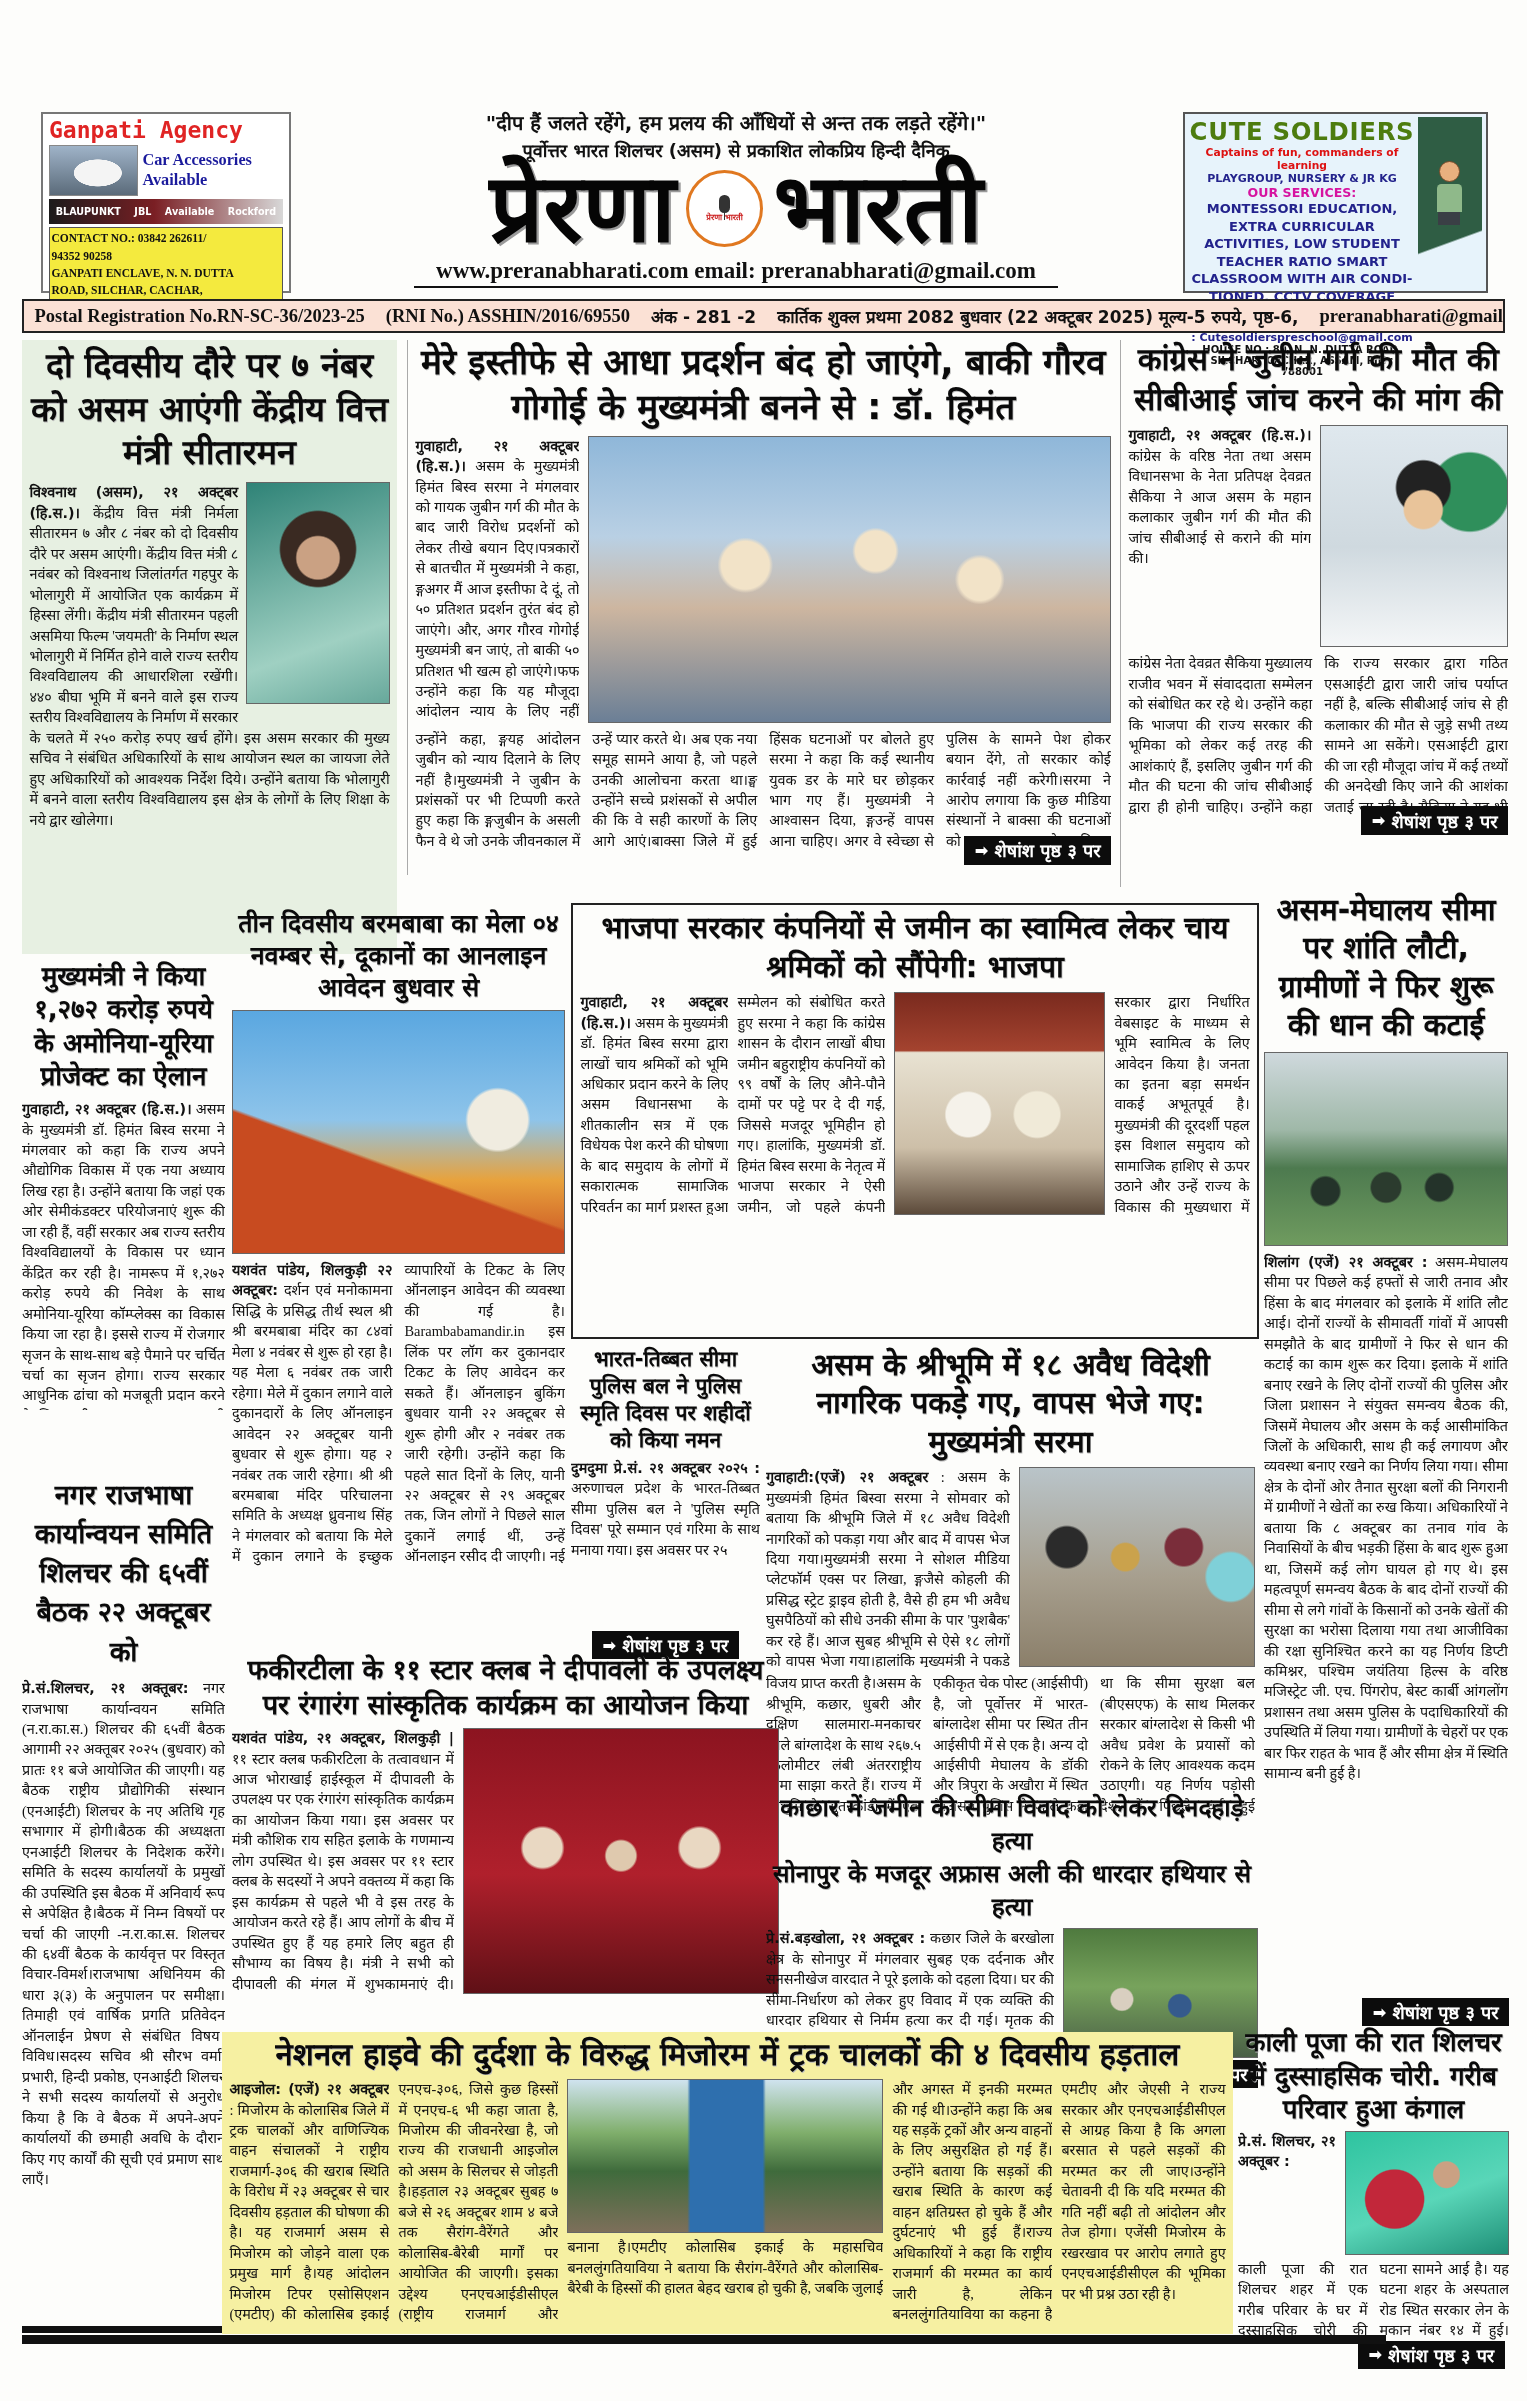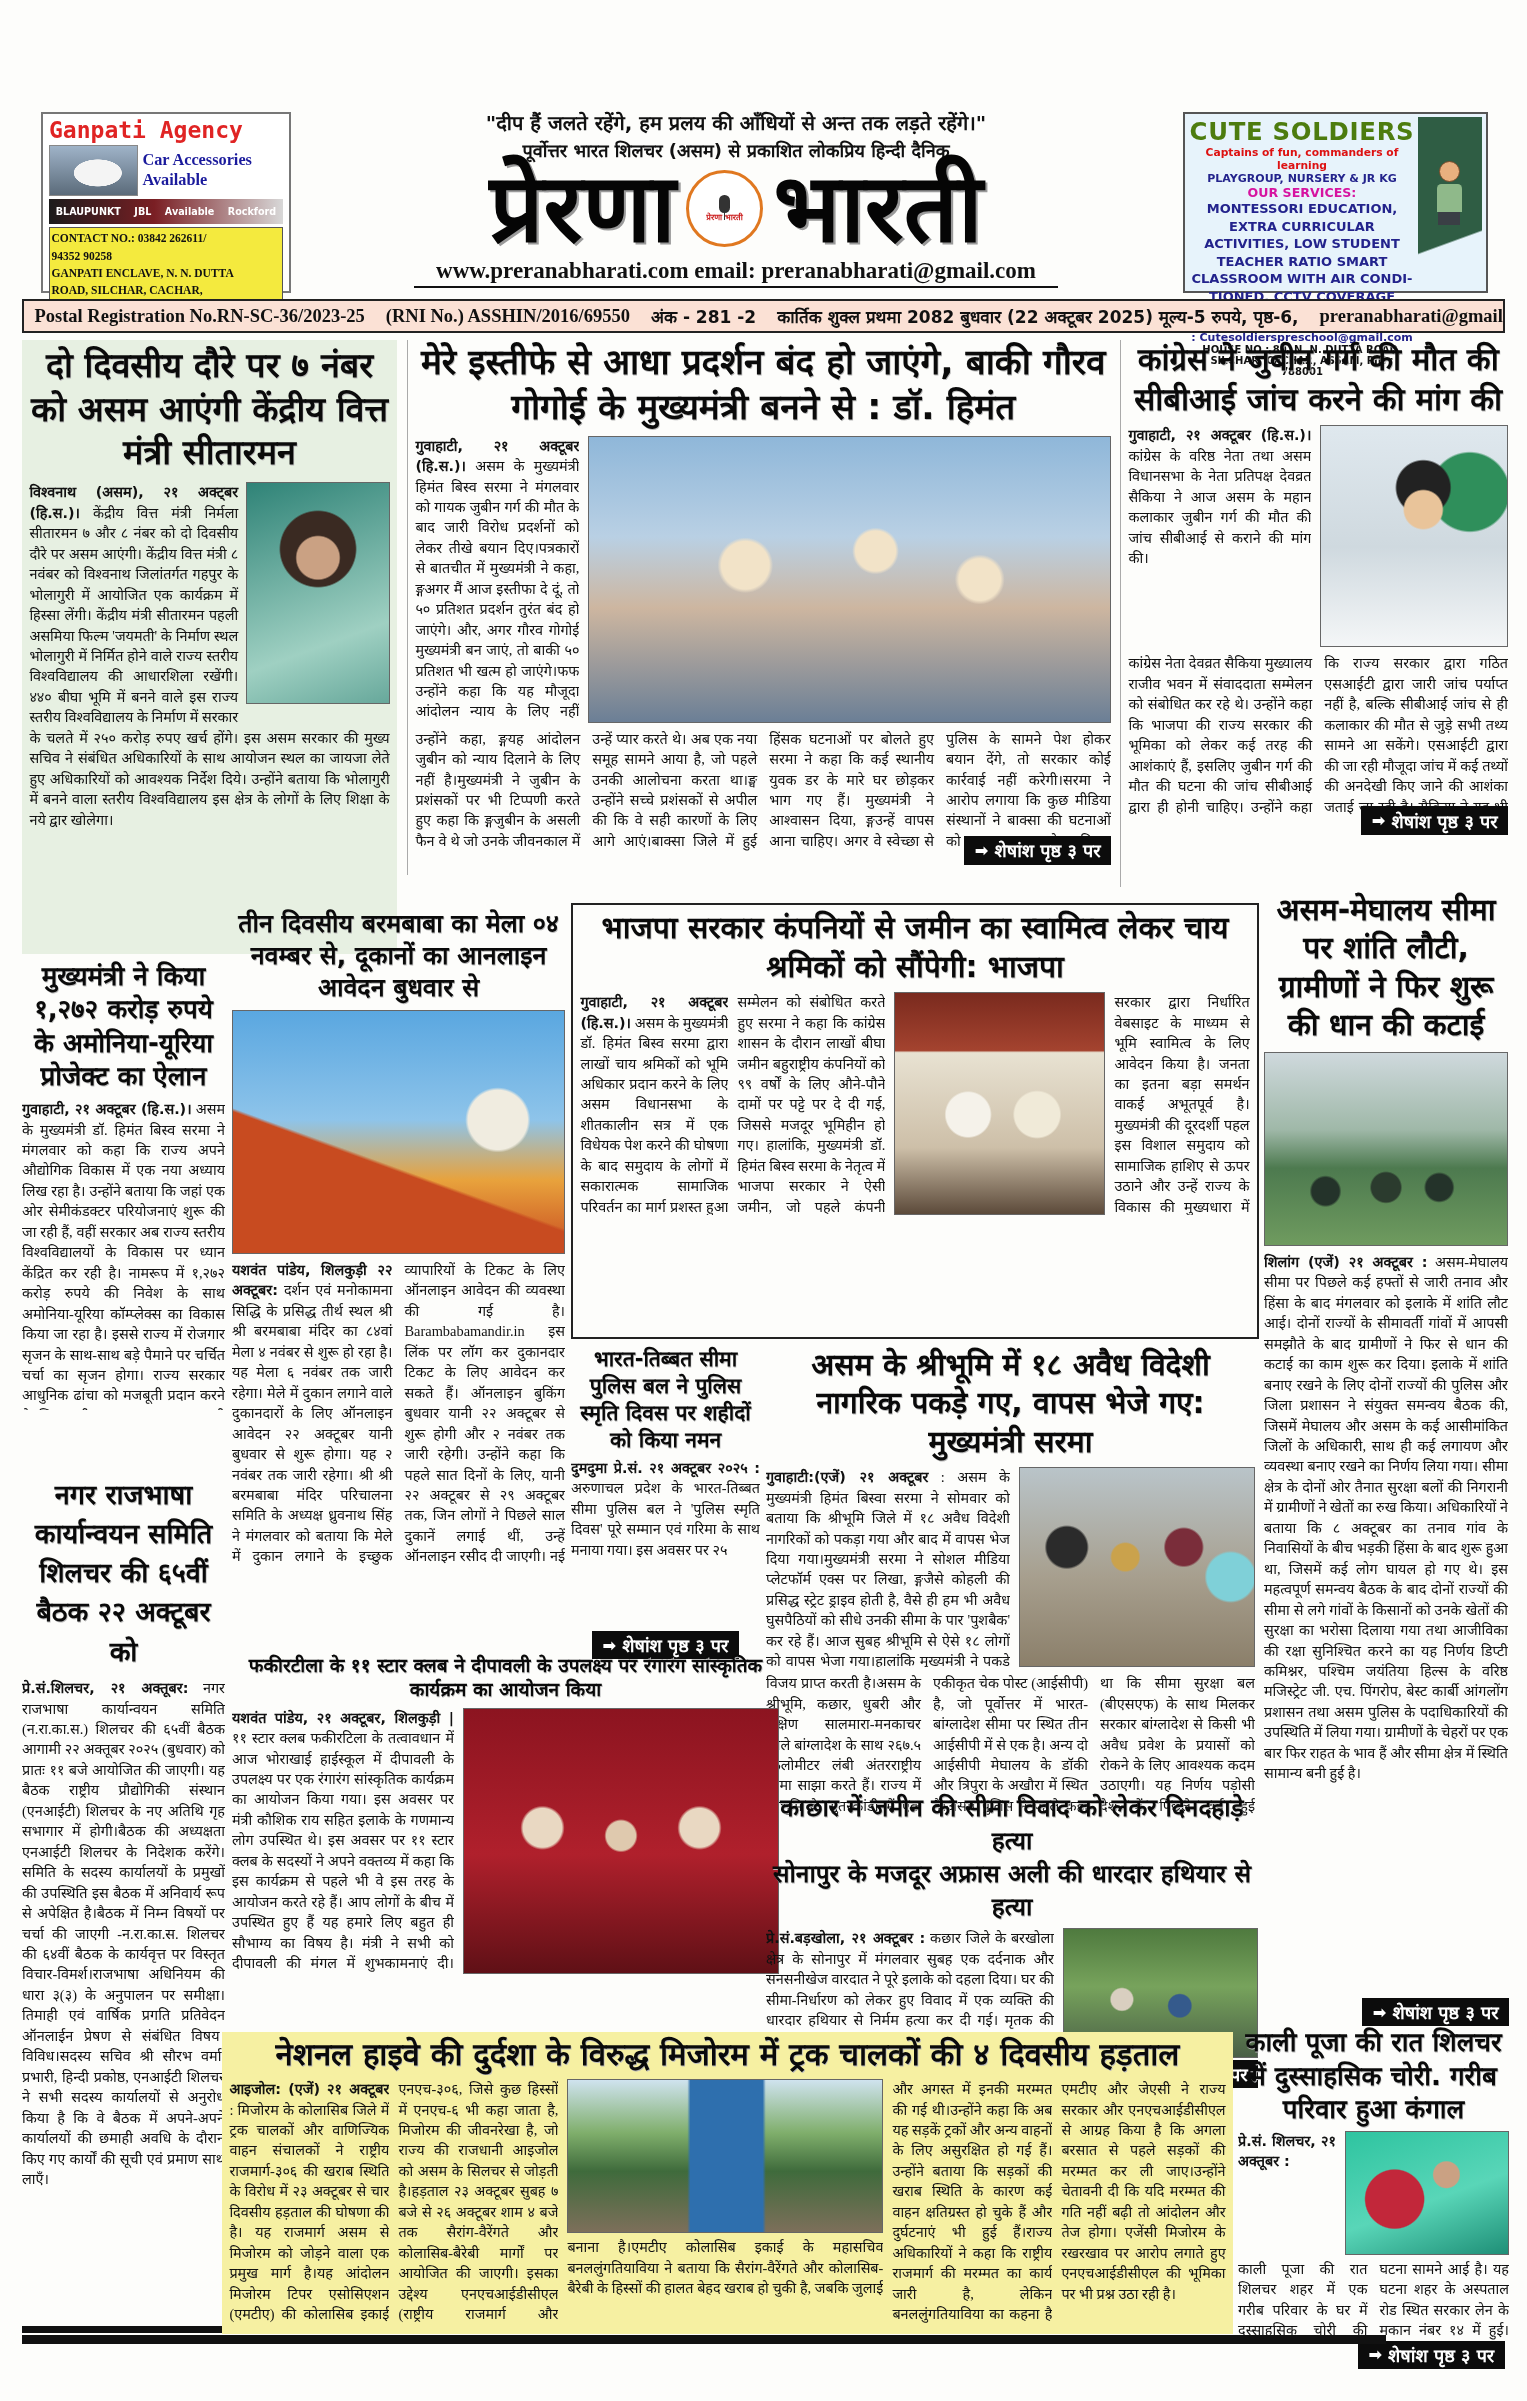--- a/index.html
+++ b/index.html
@@ -82,21 +82,21 @@
   #art-baram .hl{font-size:25px;}
   #art-bjp{left:571px;top:903px;width:688px;height:436px;border:2.2px solid #222;padding:4.4px 7.4px;}
   #art-bjp .hl{font-size:30px;}
   #art-megh{left:1264px;top:891px;width:244px;height:1100px;}
   #art-megh .hl{font-size:30px;}
   #art-itbp{left:571px;top:1346px;width:189px;height:296px;}
   #art-itbp .hl{font-size:21px;}
   #art-shri{left:766px;top:1346px;width:489px;height:442px;}
   #art-shri .hl{font-size:30px;}
   #art-phak{left:232px;top:1653px;width:547px;height:373px;}
-  #art-phak .hl{font-size:19px;}
+  #art-phak .hl{font-size:27px;}
   #art-sona{left:766px;top:1792px;width:492px;height:234px;}
   #art-sona .hl{font-size:24.4px;line-height:1.35;}
   #art-nh{left:222px;top:2032px;width:1011px;height:302px;background:#f6f0a2;padding:3px 7.4px;}
   #art-nh .hl{font-size:31px;white-space:nowrap;overflow:hidden;}
   #art-kali{left:1238px;top:1998px;width:271px;height:337px;}
   #art-kali .hl{font-size:26px;}
   #bottom-rule{left:22px;top:2335px;width:1364px;height:9px;background:#111;}
   
   .ph-sita{float:right;width:144px;height:222px;margin:0 0 4.4px 7.4px;
      background:radial-gradient(circle at 50% 34%, #caa183 13%, transparent 14%),

